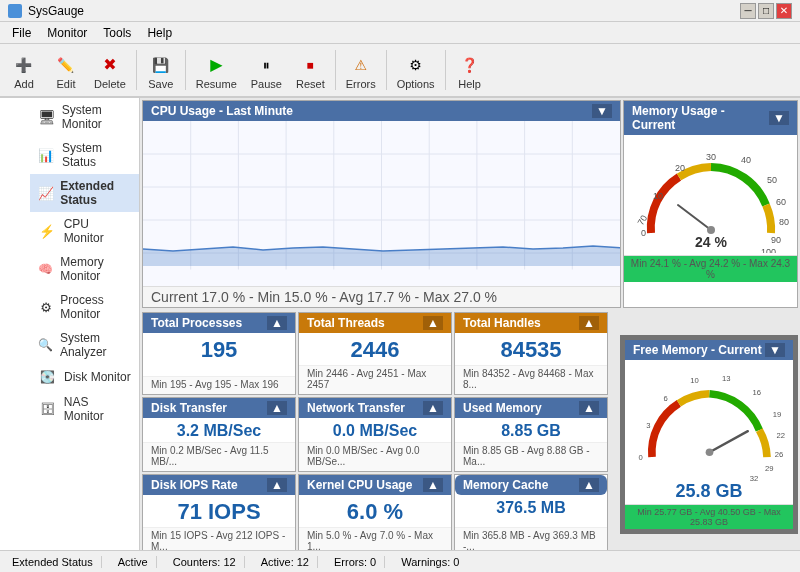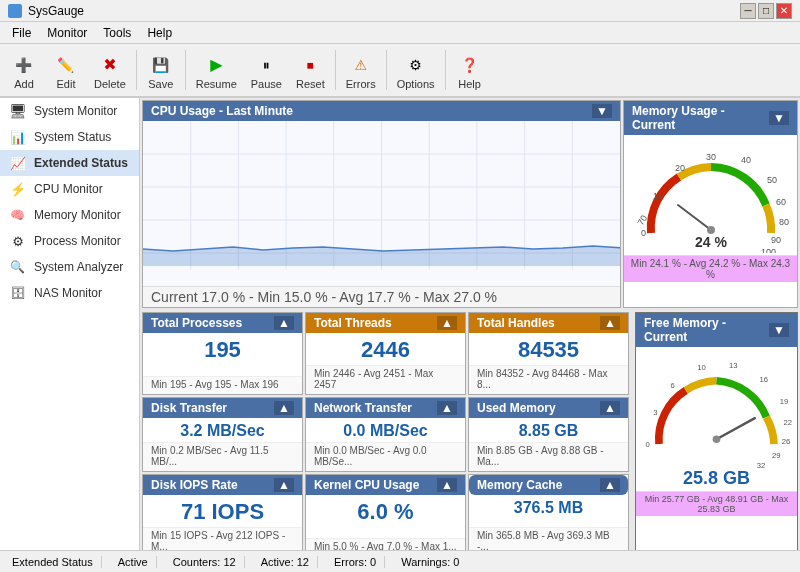--- a/index.html
+++ b/index.html
@@ -20,46 +20,46 @@
     .toolbar { height: 54px; background: #f0f0f0; display: flex; align-items: center; padding: 2px 4px; border-bottom: 2px solid #ccc; gap: 2px; }
     .toolbar-btn { display: flex; flex-direction: column; align-items: center; padding: 2px 6px; cursor: pointer; min-width: 36px; }
     .toolbar-icon { width: 28px; height: 28px; display: flex; align-items: center; justify-content: center; font-size: 18px; }
     .toolbar-label { font-size: 11px; color: #333; }
     .toolbar-sep { width: 1px; height: 40px; background: #ccc; margin: 0 2px; }
     
     
     .main { display: flex; height: calc(572px - 22px - 22px - 54px - 22px); }
     
     
-    .sidebar { width: 140px; background: white; border-right: 1px solid #ccc; overflow-y: auto; }
+    .sidebar { width: 140px; background: white; border-right: 1px solid #ccc; overflow-y: auto; padding-left: 30px; }
     .sidebar-item { display: flex; align-items: center; gap: 6px; padding: 5px 8px; cursor: pointer; font-size: 12px; color: #333; }
     .sidebar-item.active { background: #d6e4f7; font-weight: bold; }
     .sidebar-icon { width: 20px; height: 16px; display: flex; align-items: center; justify-content: center; }
     
     
     .content { flex: 1; background: #e8e8e8; display: flex; flex-direction: column; overflow: hidden; }
     
     
     .top-section { display: flex; height: 220px; gap: 2px; padding: 2px; }
     
     .cpu-chart-panel { flex: 1; background: white; border: 1px solid #aaa; }
     .panel-header { background: #5a7ab5; color: white; font-size: 12px; font-weight: bold; padding: 3px 8px; display: flex; justify-content: space-between; align-items: center; }
     .panel-header-blue { background: #4a6fa5; }
     
     .cpu-chart-area { height: 165px; background: #f8f9ff; position: relative; overflow: hidden; padding: 4px; }
     .cpu-info-bar { font-size: 14px; color: #555; padding: 2px 8px; border-top: 1px solid #ddd; background: #f5f5f5; }
     
     .memory-gauge-panel { width: 175px; background: white; border: 1px solid #aaa; }
     .gauge-area { display: flex; flex-direction: column; align-items: center; padding: 8px 4px 2px; }
-    .gauge-info { font-size: 10px; color: #555; padding: 2px 4px; border-top: 1px solid #ddd; background: #f0abfc; text-align: center; }
-    
-    
-    .stats-section { display: flex; gap: 6px; padding: 2px; flex: 1; }
+    .gauge-info { font-size: 10px; color: #555; padding: 2px 4px; border-top: 1px solid #ddd; background: #22c55e; text-align: center; }
+    
+    
+    .stats-section { display: flex; gap: 12px; padding: 2px; flex: 1; align-items: center; }
     .stats-left { flex: 1; display: flex; flex-direction: column; gap: 2px; }
-    .stats-right { width: 163px; background: white; border: 1px solid #737373; }
+    .stats-right { width: 178px; background: white; border: 5px solid #737373; }
     
     .stats-row { display: flex; gap: 2px; flex: 1; }
     .stat-card { flex: 1; background: white; border: 1px solid #aaa; display: flex; flex-direction: column; }
     
     .stat-value { font-size: 22px; font-weight: bold; color: #1a5fa8; padding: 4px 8px 2px; text-align: center; }
     .stat-sub { font-size: 10px; color: #555; padding: 2px 8px 4px; border-top: 1px solid #eee; background: #f9f9f9; margin-top: auto; }
     
     
     .gauge-svg { width: 160px; height: 110px; }
     
@@ -223,20 +223,26 @@
       <div class="sidebar-icon">
           <span class="sidebar-icon-process"></span>
         </div>
       <span>Process Monitor</span>
     </div>
     <div class="sidebar-item">
       <div class="sidebar-icon">
           <span class="sidebar-icon-analyzer"></span>
         </div>
       <span>System Analyzer</span>
+    </div>
+    <div class="sidebar-item">
+      <div class="sidebar-icon">
+          <span class="sidebar-icon-disk"></span>
+        </div>
+      <span>Disk Monitor</span>
     </div>
     <div class="sidebar-item">
       <div class="sidebar-icon">
           <span class="sidebar-icon-nas"></span>
         </div>
       <span>NAS Monitor</span>
     </div>
   </div>
 
   <div class="content">
@@ -427,21 +433,21 @@
             <text x="150" y="75" font-size="8" fill="#555">22</text>
             <text x="148" y="95" font-size="8" fill="#555">26</text>
             <text x="138" y="110" font-size="8" fill="#555">29</text>
             <text x="122" y="120" font-size="8" fill="#555">32</text>
 
             <line x1="80" y1="90" x2="120" y2="68" stroke="#555" stroke-width="2.5" stroke-linecap="round"></line>
             <circle cx="80" cy="90" r="4" fill="#888"></circle>
           </svg>
           <div class="free-mem-value">25.8 GB</div>
         </div>
-        <div class="gauge-info" style="font-size:9px;">Min 25.77 GB - Avg 48.91 GB - Max 25.83 GB</div>
+        <div class="gauge-info" style="font-size:9px;">Min 25.77 GB - Avg 40.50 GB - Max 25.83 GB</div>
       </div>
     </div>
   </div>
 </div>
 
 <div class="statusbar">
   <span class="status-item">Extended Status</span>
   <span class="status-item">Active</span>
   <span class="status-item">Counters: 12</span>
   <span class="status-item">Active: 12</span>

